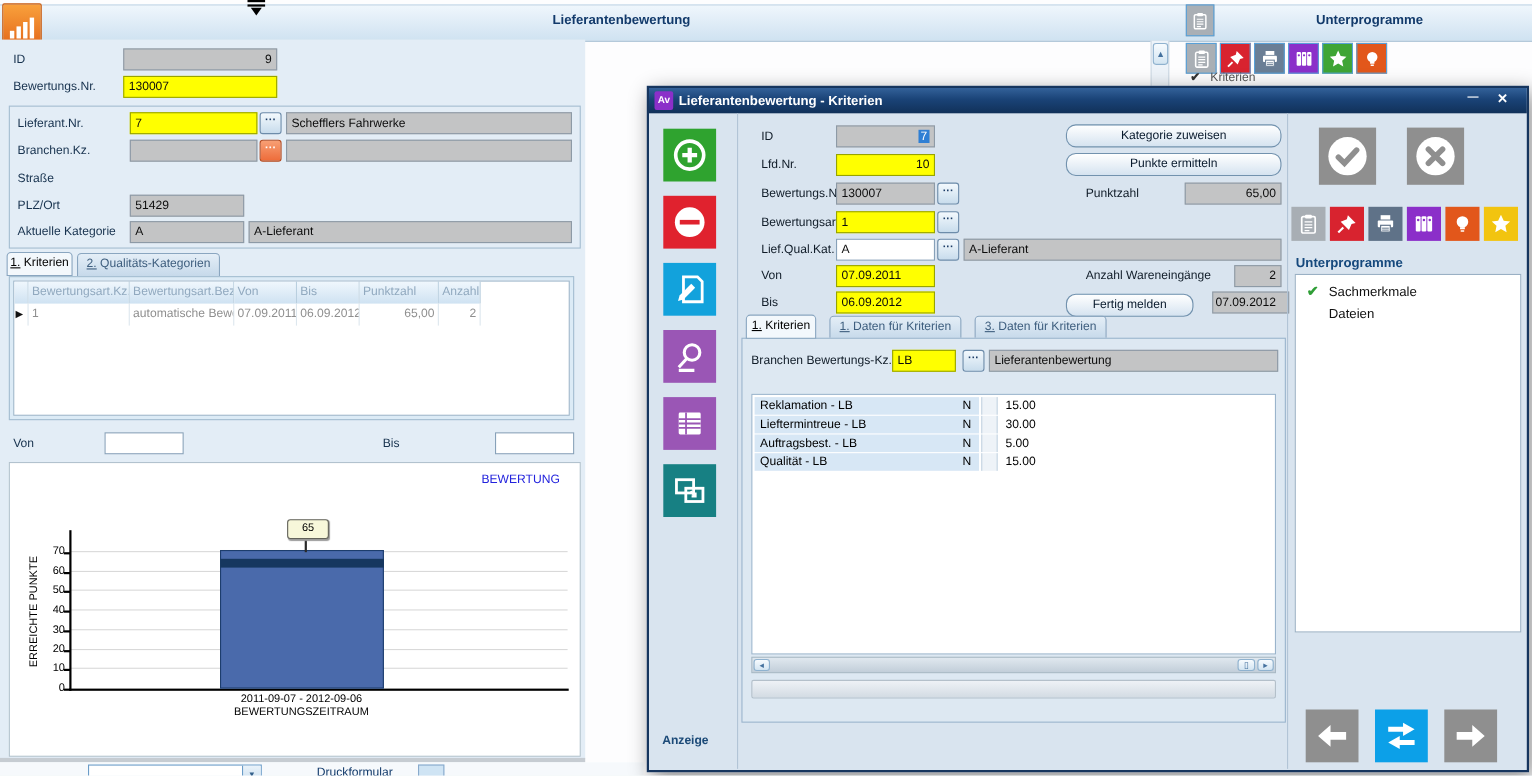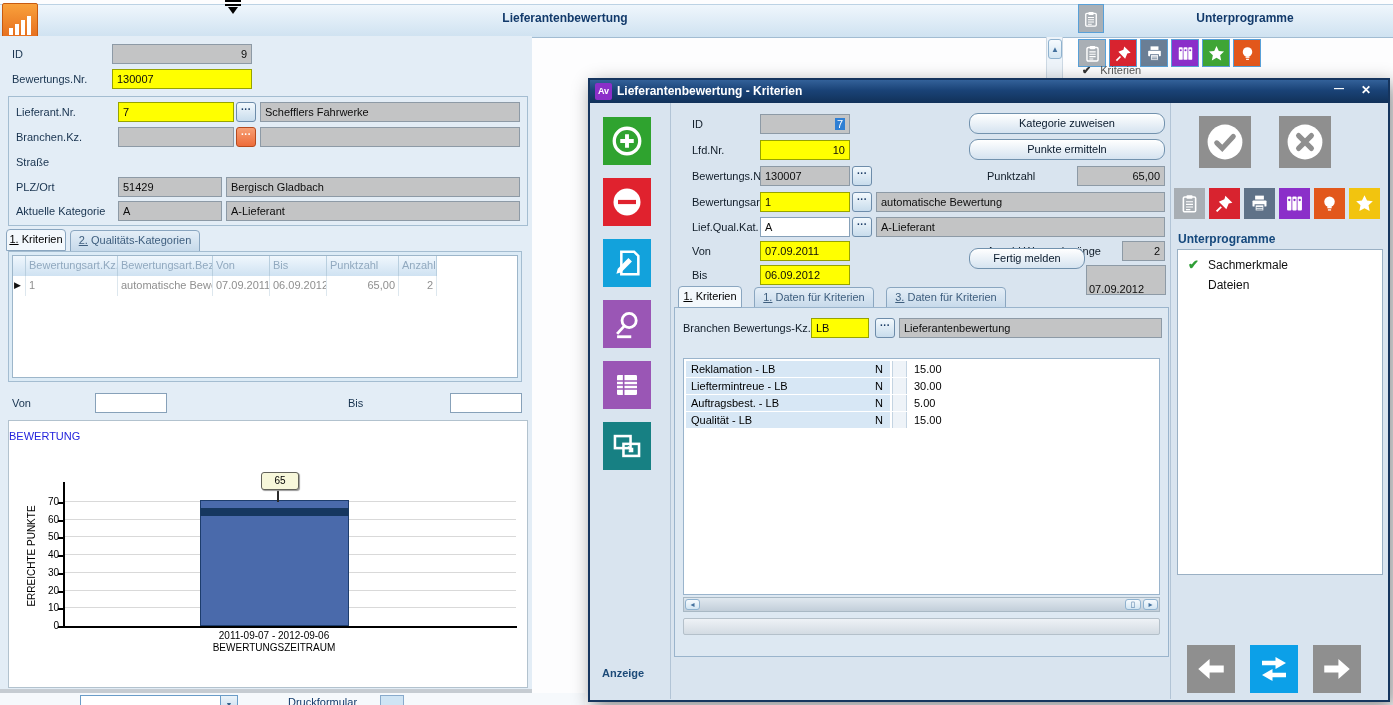--- a/index.html
+++ b/index.html
@@ -98,21 +98,20 @@
 
   <div class="lbl" style="left:16px;top:131px">Branchen.Kz.</div>
   <div class="fld gray" style="left:118px;top:127px;width:116px"></div>
   <div class="dots orange" style="left:236px;top:127px">···</div>
   <div class="fld gray" style="left:260px;top:127px;width:260px"></div>
 
   <div class="lbl" style="left:16px;top:156px">Straße</div>
 
   <div class="lbl" style="left:16px;top:181px">PLZ/Ort</div>
   <div class="fld gray" style="left:118px;top:177px;width:104px">51429</div>
-  <div class="fld gray" style="left:226px;top:177px;width:294px">Bergisch Gladbach</div>
 
   <div class="lbl" style="left:16px;top:205px">Aktuelle Kategorie</div>
   <div class="fld gray" style="left:118px;top:201px;width:104px">A</div>
   <div class="fld gray" style="left:226px;top:201px;width:294px">A-Lieferant</div>
 
   <div class="tab on" style="left:6px;top:229px;width:60px"><span>1. Kriterien</span></div>
   <div class="tab off" style="left:70px;top:230px;width:130px"><span>2. Qualitäts-Kategorien</span></div>
 
   <div class="gridwrap" style="left:8px;top:251px;width:514px;height:131px"></div>
   <div class="grid" style="left:12px;top:255px;width:506px;height:123px">
@@ -131,21 +130,21 @@
     <div class="gc" style="left:314px;width:72px;text-align:right">65,00</div>
     <div class="gc" style="left:386px;width:38px;text-align:right">2</div>
   </div>
 
   <div class="lbl" style="left:12px;top:397px">Von</div>
   <div class="fld" style="left:95px;top:393px;width:72px"></div>
   <div class="lbl" style="left:348px;top:397px">Bis</div>
   <div class="fld" style="left:450px;top:393px;width:72px"></div>
 
   <div class="abs" id="chart-panel" style="left:8px;top:420px;width:520px;height:268px;background:#fff;border:1px solid #b2c2ce;box-sizing:border-box">
-    <div class="abs" style="left:0;width:500px;top:9px;text-align:left;font-size:11px;color:#2323dd">BEWERTUNG</div>
+    <div class="abs" style="left:0;width:500px;top:9px;text-align:right;font-size:11px;color:#2323dd">BEWERTUNG</div>
     <div class="abs" style="left:22px;top:135px;transform:translate(-50%,-50%) rotate(-90deg);font-size:10px;color:#000;white-space:nowrap">ERREICHTE PUNKTE</div>
 
     <div class="abs" id="chart-plot" style="left:55px;top:64px;width:452px;height:141px">
       <div id="gridlines" class="abs" style="left:0;top:0;right:0;bottom:0">
           <div class="gridline" style="bottom: 17.7143px;"></div>
           <div class="gridline" style="bottom: 35.4286px;"></div>
           <div class="gridline" style="bottom: 53.1429px;"></div>
           <div class="gridline" style="bottom: 70.8571px;"></div>
           <div class="gridline" style="bottom: 88.5714px;"></div>
           <div class="gridline" style="bottom: 106.286px;"></div>
@@ -306,40 +305,39 @@
     <div class="rowlbl" style="left:102px;top:64px">Lfd.Nr.</div>
     <div class="fld yellow right" style="left:170px;top:60px;width:90px">10</div>
 
     <div class="rowlbl" style="left:102px;top:90px">Bewertungs.Nr.</div>
     <div class="fld gray" style="left:170px;top:86px;width:90px">130007</div>
     <div class="dots" style="left:262px;top:86px">···</div>
 
     <div class="rowlbl" style="left:102px;top:116px">Bewertungsart.Kz.</div>
     <div class="fld yellow" style="left:170px;top:112px;width:90px">1</div>
     <div class="dots" style="left:262px;top:112px">···</div>
-    <div class="fld gray" style="left:286px;top:112px;width:289px">automatische Bewertung</div>
 
     <div class="rowlbl" style="left:102px;top:141px">Lief.Qual.Kat.</div>
     <div class="fld" style="left:170px;top:137px;width:90px">A</div>
     <div class="dots" style="left:262px;top:137px">···</div>
     <div class="fld gray" style="left:286px;top:137px;width:289px">A-Lieferant</div>
 
     <div class="rowlbl" style="left:102px;top:165px">Von</div>
     <div class="fld yellow" style="left:170px;top:161px;width:90px">07.09.2011</div>
     <div class="rowlbl" style="left:102px;top:189px">Bis</div>
     <div class="fld yellow" style="left:170px;top:185px;width:90px">06.09.2012</div>
 
     <div class="btn3d" style="left:379px;top:33px;width:196px;height:21px">Kategorie zuweisen</div>
     <div class="btn3d" style="left:379px;top:59px;width:196px;height:21px">Punkte ermitteln</div>
     <div class="rowlbl" style="left:397px;top:90px">Punktzahl</div>
     <div class="fld gray right" style="left:487px;top:86px;width:88px">65,00</div>
     <div class="rowlbl" style="left:397px;top:165px">Anzahl Wareneingänge</div>
     <div class="fld gray right" style="left:532px;top:161px;width:43px">2</div>
-    <div class="btn3d" style="left:379px;top:168px;width:116px;height:21px">Fertig melden</div>
-    <div class="fld gray" style="left:496px;top:185px;width:80px;padding:14px 2px">07.09.2012</div>
+    <div class="btn3d" style="left:379px;top:187px;width:116px;height:21px">Fertig melden</div>
+    <div class="fld gray" style="left:512px;top:185px;width:70px;padding:0 2px">07.09.2012</div>
 
     <div class="tab on" style="left:88px;top:206px;width:64px"><span>1. Kriterien</span></div>
     <div class="tab off" style="left:164px;top:207px;width:120px"><span>1. Daten für Kriterien</span></div>
     <div class="tab off" style="left:296px;top:207px;width:120px"><span>3. Daten für Kriterien</span></div>
 
     <div class="abs" style="left:84px;top:227px;width:495px;height:350px;background:#dde8f2;border:1px solid #9ab4cc;box-sizing:border-box">
       <div class="rowlbl" style="left:8px;top:14px">Branchen Bewertungs-Kz.</div>
       <div class="fld yellow" style="left:136px;top:10px;width:58px">LB</div>
       <div class="dots" style="left:200px;top:10px">···</div>
       <div class="fld gray" style="left:224px;top:10px;width:263px">Lieferantenbewertung</div>

